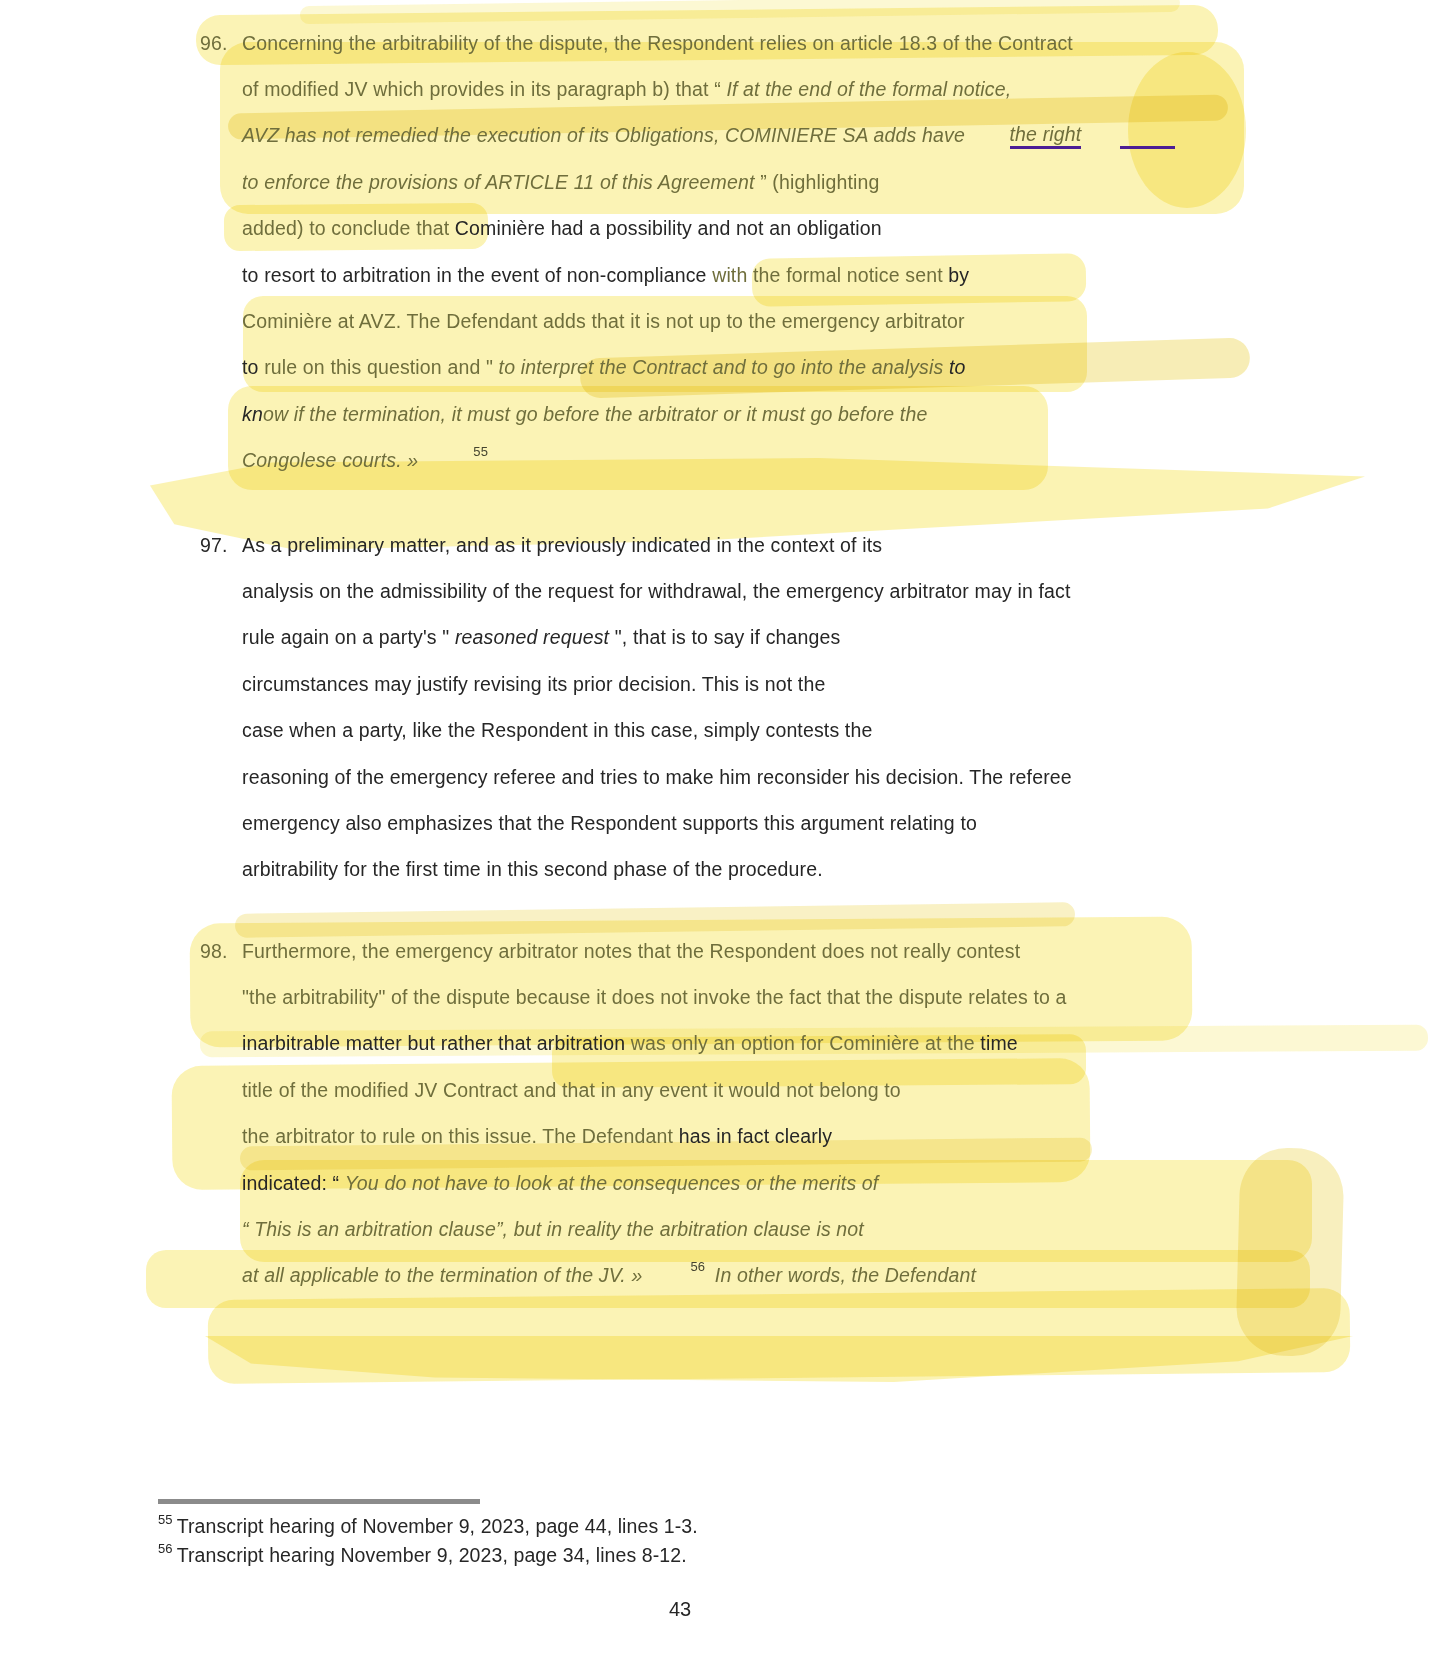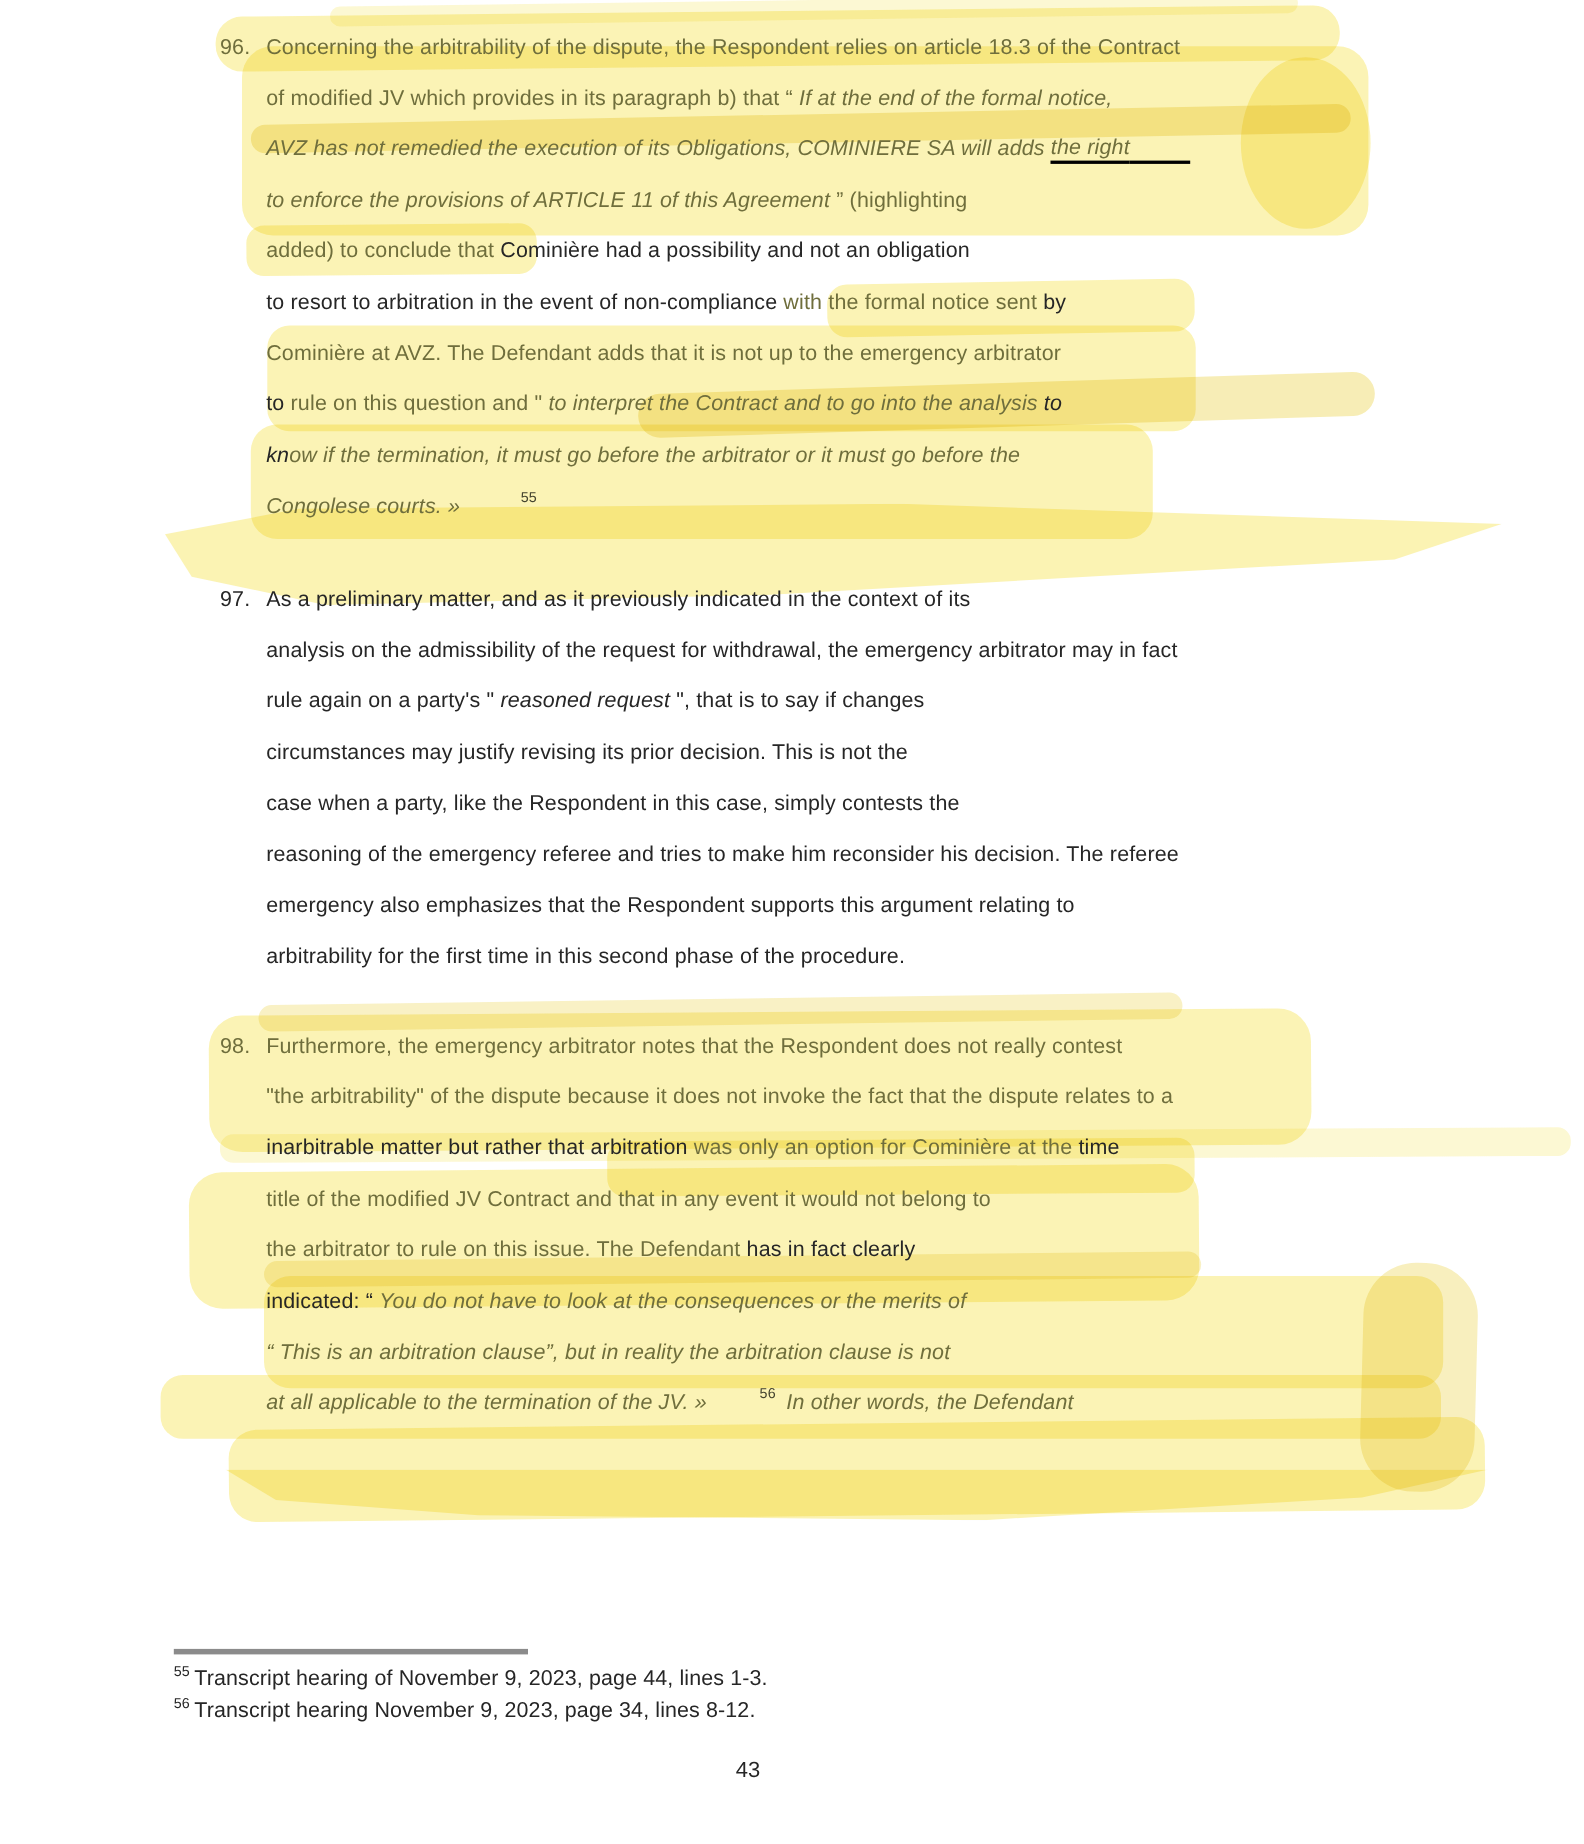--- a/index.html
+++ b/index.html
@@ -9,21 +9,21 @@
   .hl1{background:#FAF0A0;opacity:.78;}
   .hl2{background:#EFDC6E;opacity:.5;}
   .hl3{background:#FBF4BB;opacity:.65;}
   .para{position:absolute;left:0;width:1440px;z-index:3;}
   .line{position:relative;height:46.4px;display:flex;align-items:center;padding-left:242px;
         white-space:pre;font-size:19.5px;letter-spacing:.15px;}
   .pnum{position:absolute;left:200px;}
   .it{font-style:italic;}
   .olive{color:#6F6E3C;}
   .sup{font-size:13px;position:relative;top:-9px;color:#45442f;}
-  .ul{border-bottom:3px solid #000000;}
+  .ul{border-bottom:3px solid #4c1d95;margin-left:39px;}
   #underline-trail{display:inline-block;}
   #footnote-divider{position:absolute;left:158px;top:1499px;width:322px;height:5px;background:#8B8B8B;z-index:3;}
   #footnotes{position:absolute;left:158px;top:1512px;z-index:3;font-size:19.5px;letter-spacing:.1px;}
   .fline{height:29px;display:flex;align-items:center;white-space:pre;}
   .fsup{font-size:13px;position:relative;top:-7px;margin-right:4px;}
   #page-number{position:absolute;left:0;top:1598px;width:1360px;text-align:center;font-size:20px;z-index:3;}
 </style>
 </head>
 <body>
 
@@ -49,21 +49,21 @@
   <div class="hl hl1" style="left:240px;top:1160px;width:1072px;height:102px;border-radius:24px;"></div>
   <div class="hl hl1" style="left:146px;top:1250px;width:1164px;height:58px;border-radius:20px;"></div>
   <div class="hl hl1" style="left:208px;top:1294px;width:1142px;height:84px;transform:rotate(-0.6deg);border-radius:26px;"></div>
   <div class="hl hl2" style="left:1238px;top:1148px;width:104px;height:208px;transform:rotate(1.5deg);border-radius:48px;opacity:.45;"></div>
   <div class="hl hl2" style="left:240px;top:1142px;width:852px;height:24px;transform:rotate(-0.6deg);border-radius:12px;opacity:.4;"></div>
   <div class="hl hl1" style="left:205px;top:1336px;width:1148px;height:46px;opacity:.8;clip-path:polygon(0% 0%,100% 0%,90% 55%,60% 100%,20% 90%,4% 60%);"></div>
 
   <div class="para" id="para-96" style="top:20px;">
       <div class="line"><span class="pnum olive">96.</span><span class="seg olive">Concerning the arbitrability of the dispute, the Respondent relies on article 18.3 of the Contract</span></div>
       <div class="line"><span class="seg olive">of modified JV which provides in its paragraph b) that “ </span><span class="seg it olive">If at the end of the formal notice,</span></div>
-      <div class="line"><span class="seg it olive">AVZ has not remedied the execution of its Obligations, COMINIERE SA will adds </span><span class="seg it olive ul">the right</span><span class="seg ul" id="underline-trail" style="width: 55px; display: inline-block;">&nbsp;</span></div>
+      <div class="line"><span class="seg it olive">AVZ has not remedied the execution of its Obligations, COMINIERE SA adds have </span><span class="seg it olive ul">the right</span><span class="seg ul" id="underline-trail" style="width: 55px; display: inline-block;">&nbsp;</span></div>
       <div class="line"><span class="seg it olive">to enforce the provisions of ARTICLE 11 of this Agreement</span><span class="seg olive"> ” (highlighting</span></div>
       <div class="line"><span class="seg olive">added) to conclude that </span><span class="seg">Cominière had a possibility and not an obligation</span></div>
       <div class="line"><span class="seg">to resort to arbitration in the event of non-compliance </span><span class="seg olive">with the formal notice sent </span><span class="seg">by</span></div>
       <div class="line"><span class="seg olive">Cominière at AVZ. The Defendant adds that it is not up to the emergency arbitrator</span></div>
       <div class="line"><span class="seg">to </span><span class="seg olive">rule on this question and " </span><span class="seg it olive">to interpret the Contract and to go into the analysis</span><span class="seg it"> to</span></div>
       <div class="line"><span class="seg it">kn</span><span class="seg it olive">ow if the termination, it must go before the arbitrator or it must go before the</span></div>
       <div class="line"><span class="seg it olive">Congolese courts. »</span><span class="seg sup" style="margin-left: 55px;">55</span></div>
     </div>
   <div class="para" id="para-97" style="top:522px;">
       <div class="line"><span class="pnum">97.</span><span class="seg">As a preliminary matter, and as it previously indicated in the context of its</span></div>

